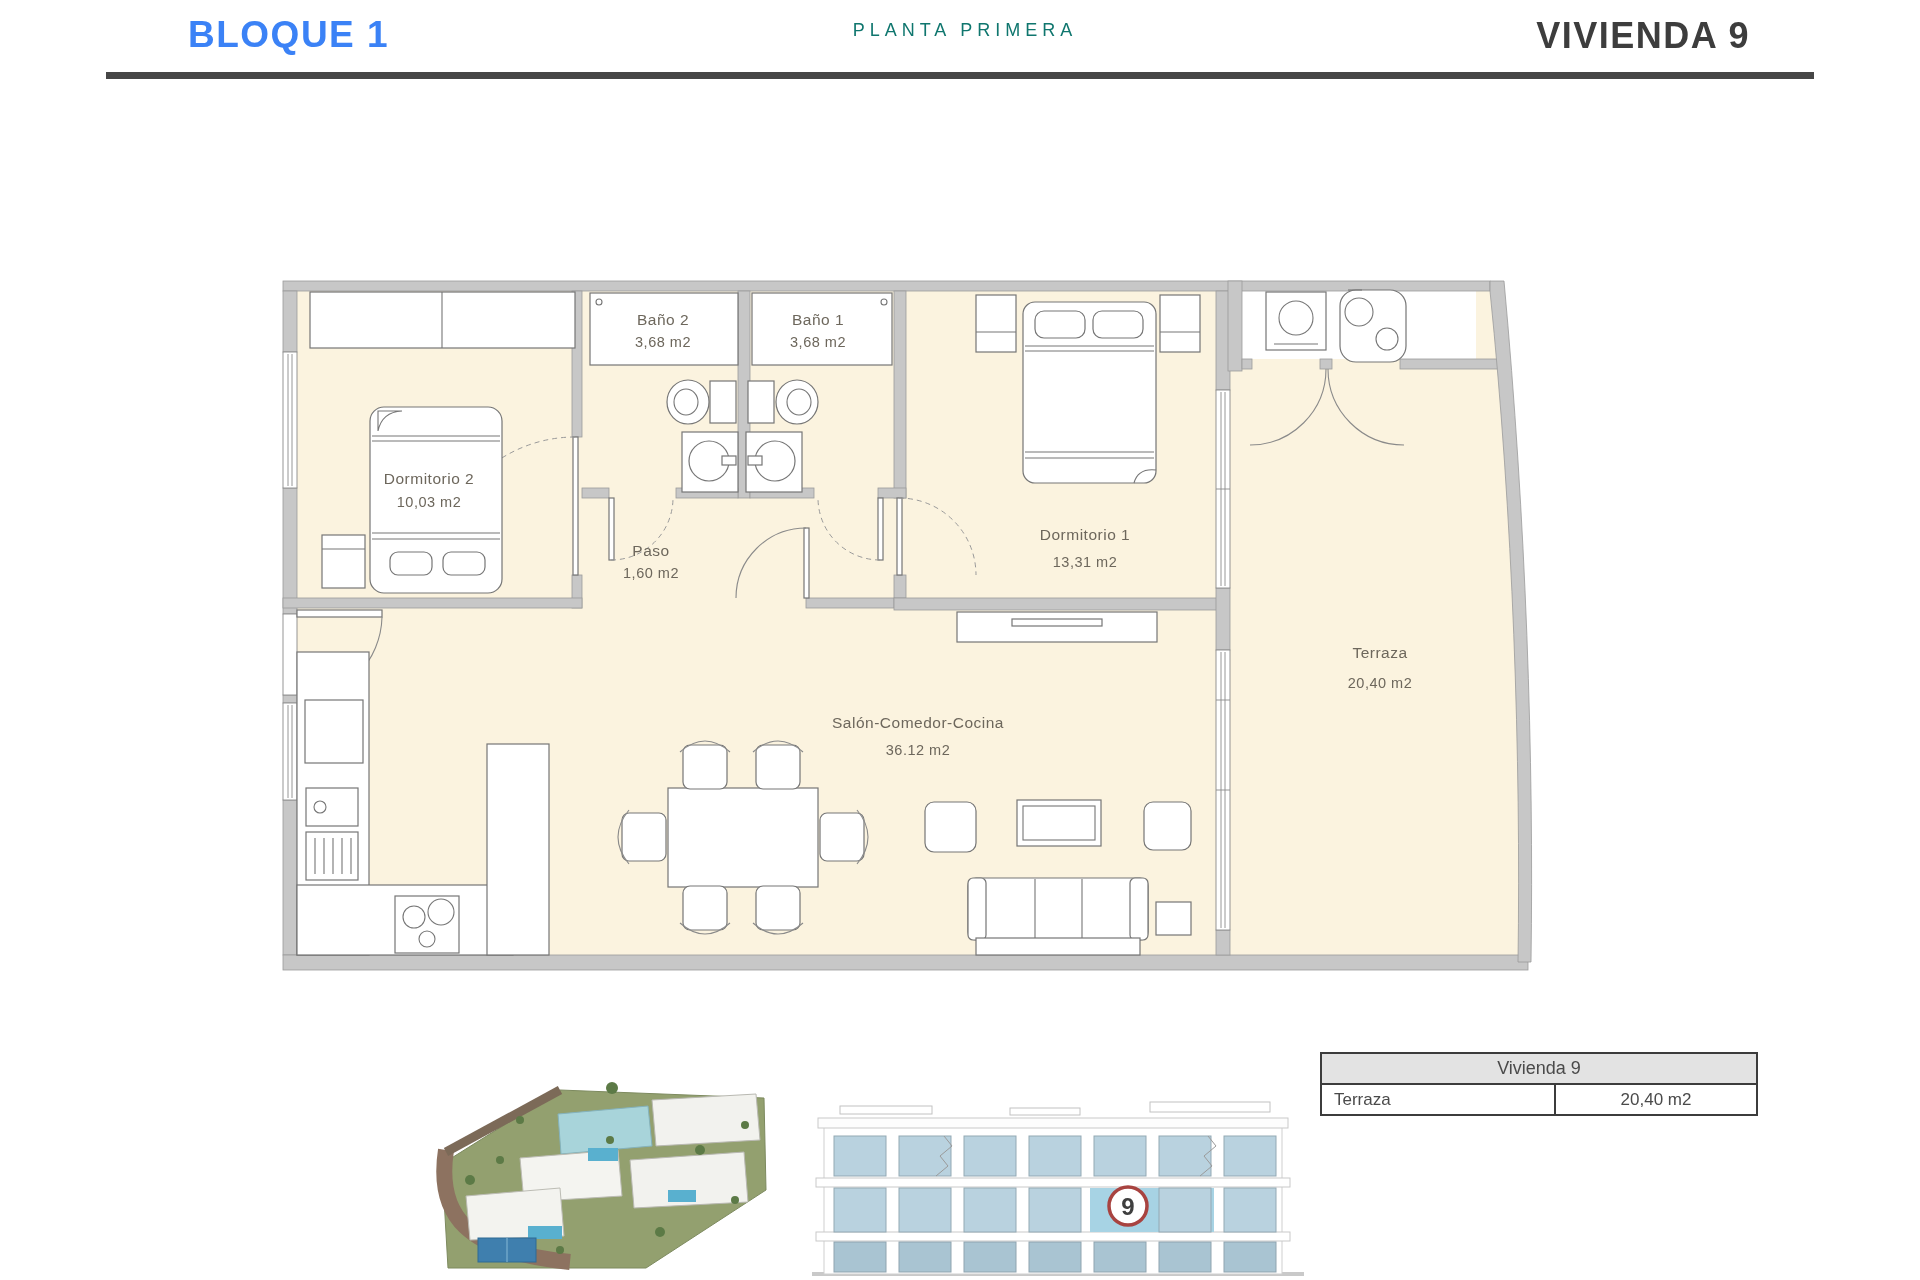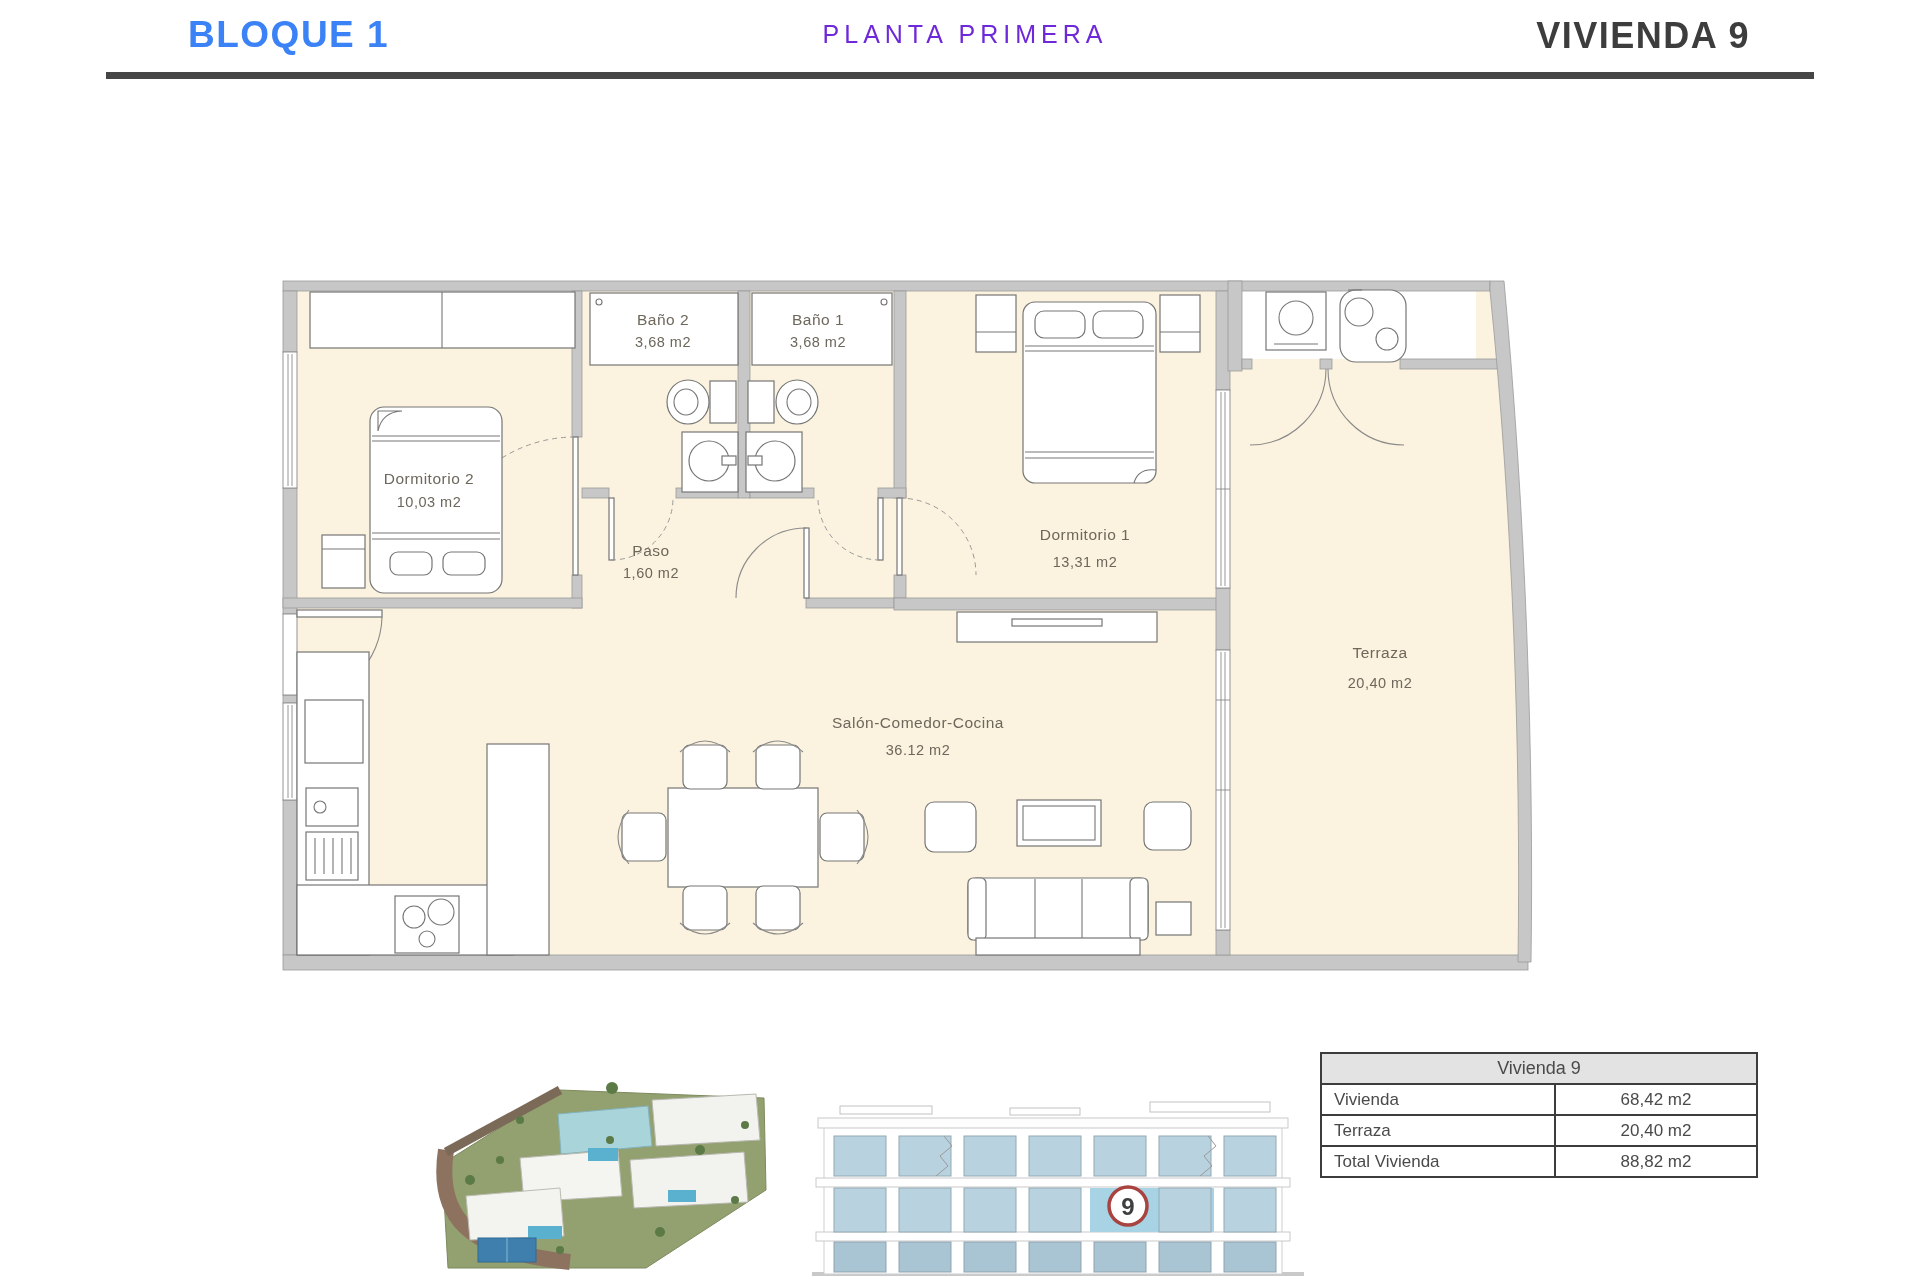--- a/index.html
+++ b/index.html
@@ -1,21 +1,21 @@
 <!DOCTYPE html>
 <html><head>
 <meta charset="utf-8">
 <style>
   html,body{margin:0;padding:0;background:#ffffff;}
   body{width:1920px;height:1280px;position:relative;overflow:hidden;
        font-family:"Liberation Sans", sans-serif;}
   .hdr-left{position:absolute;left:188px;top:14px;font-size:37px;font-weight:700;
             letter-spacing:1.5px;color:#3b82f6;}
   .hdr-center{position:absolute;left:760px;top:20px;width:410px;text-align:center;
-              font-size:25px;font-weight:400;letter-spacing:5px;color:#6d28d9;}
+              font-size:18px;font-weight:400;letter-spacing:5px;color:#0f766e;}
   .hdr-right{position:absolute;left:1450px;top:15px;width:300px;text-align:right;
              font-size:36px;font-weight:700;letter-spacing:1.5px;color:#3d3d3d;}
   .hdr-rule{position:absolute;left:106px;top:72px;width:1708px;height:7px;background:#464646;}
   svg.plan{position:absolute;left:0;top:0;}
   .wall{fill:#c7c7c7;stroke:#9b9b9b;stroke-width:0.8;}
   .floor{fill:#fbf3df;}
   .furn{fill:#ffffff;stroke:#767676;stroke-width:1.2;}
   .furnln{stroke:#767676;stroke-width:1.1;fill:none;}
   .glass{fill:#ffffff;stroke:#8a8a8a;stroke-width:0.9;}
   .arc{stroke:#8a8a8a;stroke-width:1.1;fill:none;}
@@ -399,25 +399,17 @@
 </svg>
 
 <table class="summary">
   <thead>
     <tr>
         <th colspan="2">Vivienda 9</th>
       </tr>
   </thead>
   <tbody>
     <tr>
-      <td class="lbl">Vivienda</td>
-      <td class="val">68,42 m2</td>
-    </tr>
-    <tr>
       <td class="lbl">Terraza</td>
       <td class="val">20,40 m2</td>
     </tr>
-    <tr>
-      <td class="lbl">Total Vivienda</td>
-      <td class="val">88,82 m2</td>
-    </tr>
   </tbody>
 </table>
 
 </body></html>

